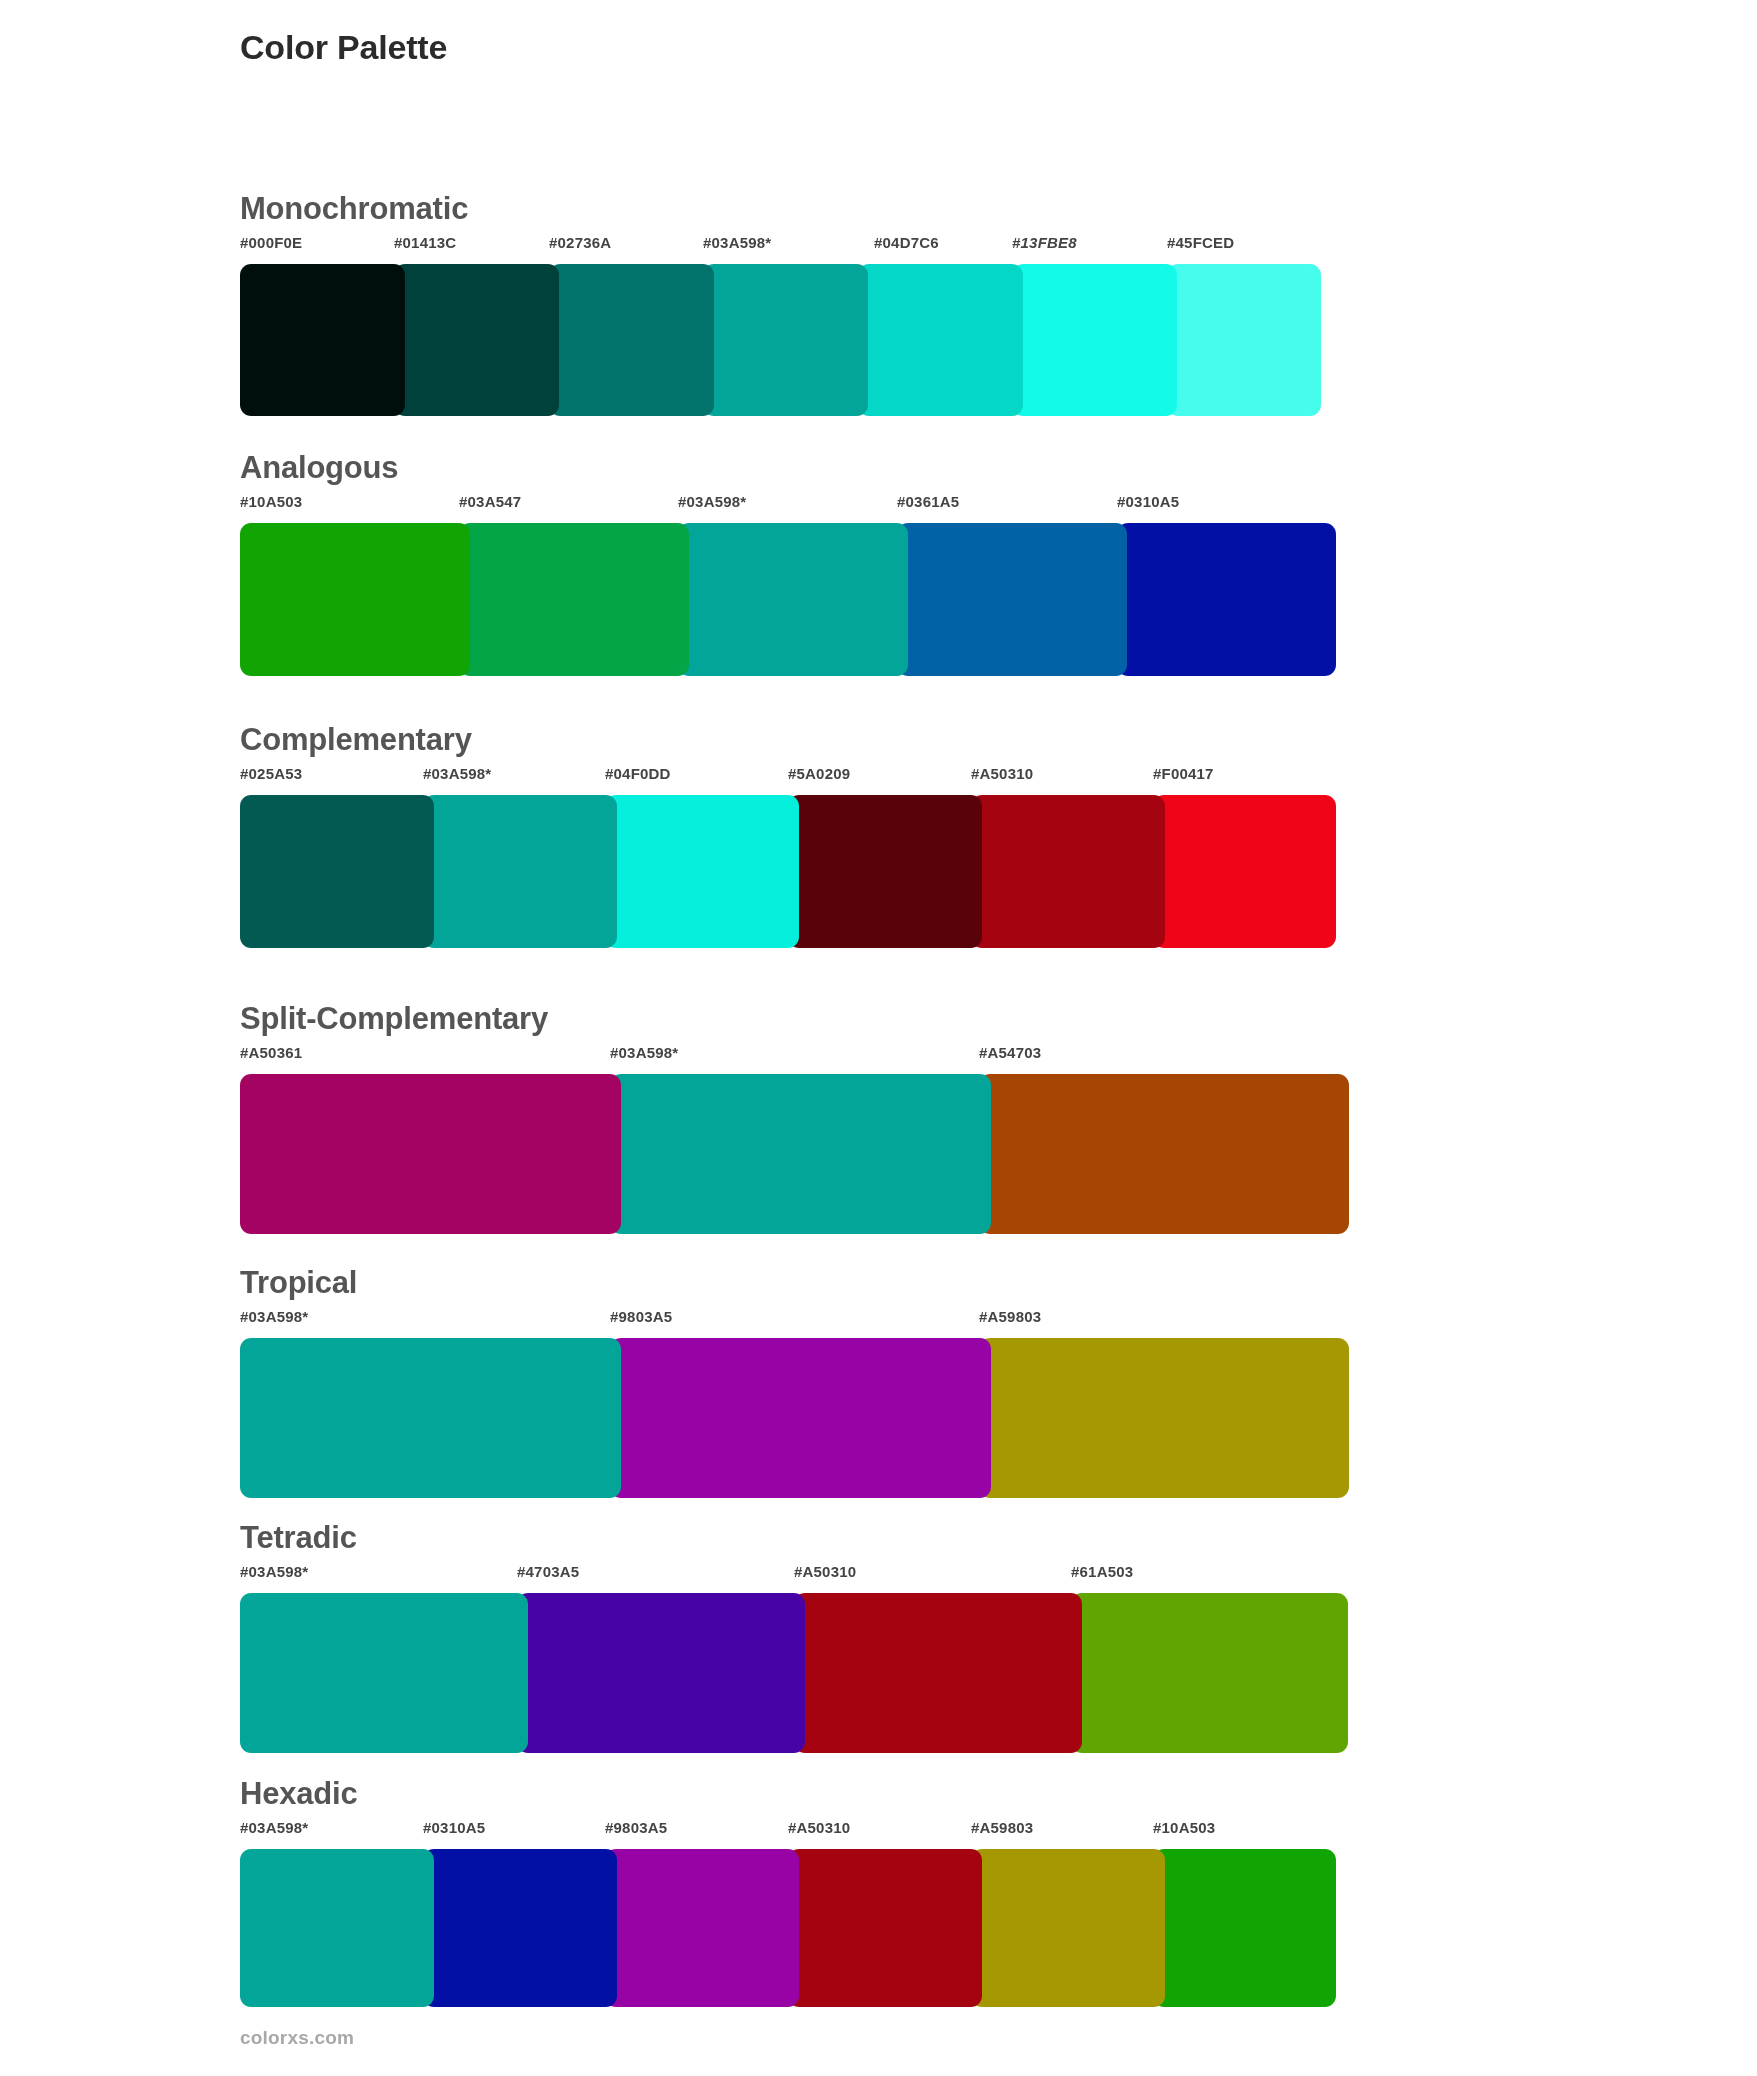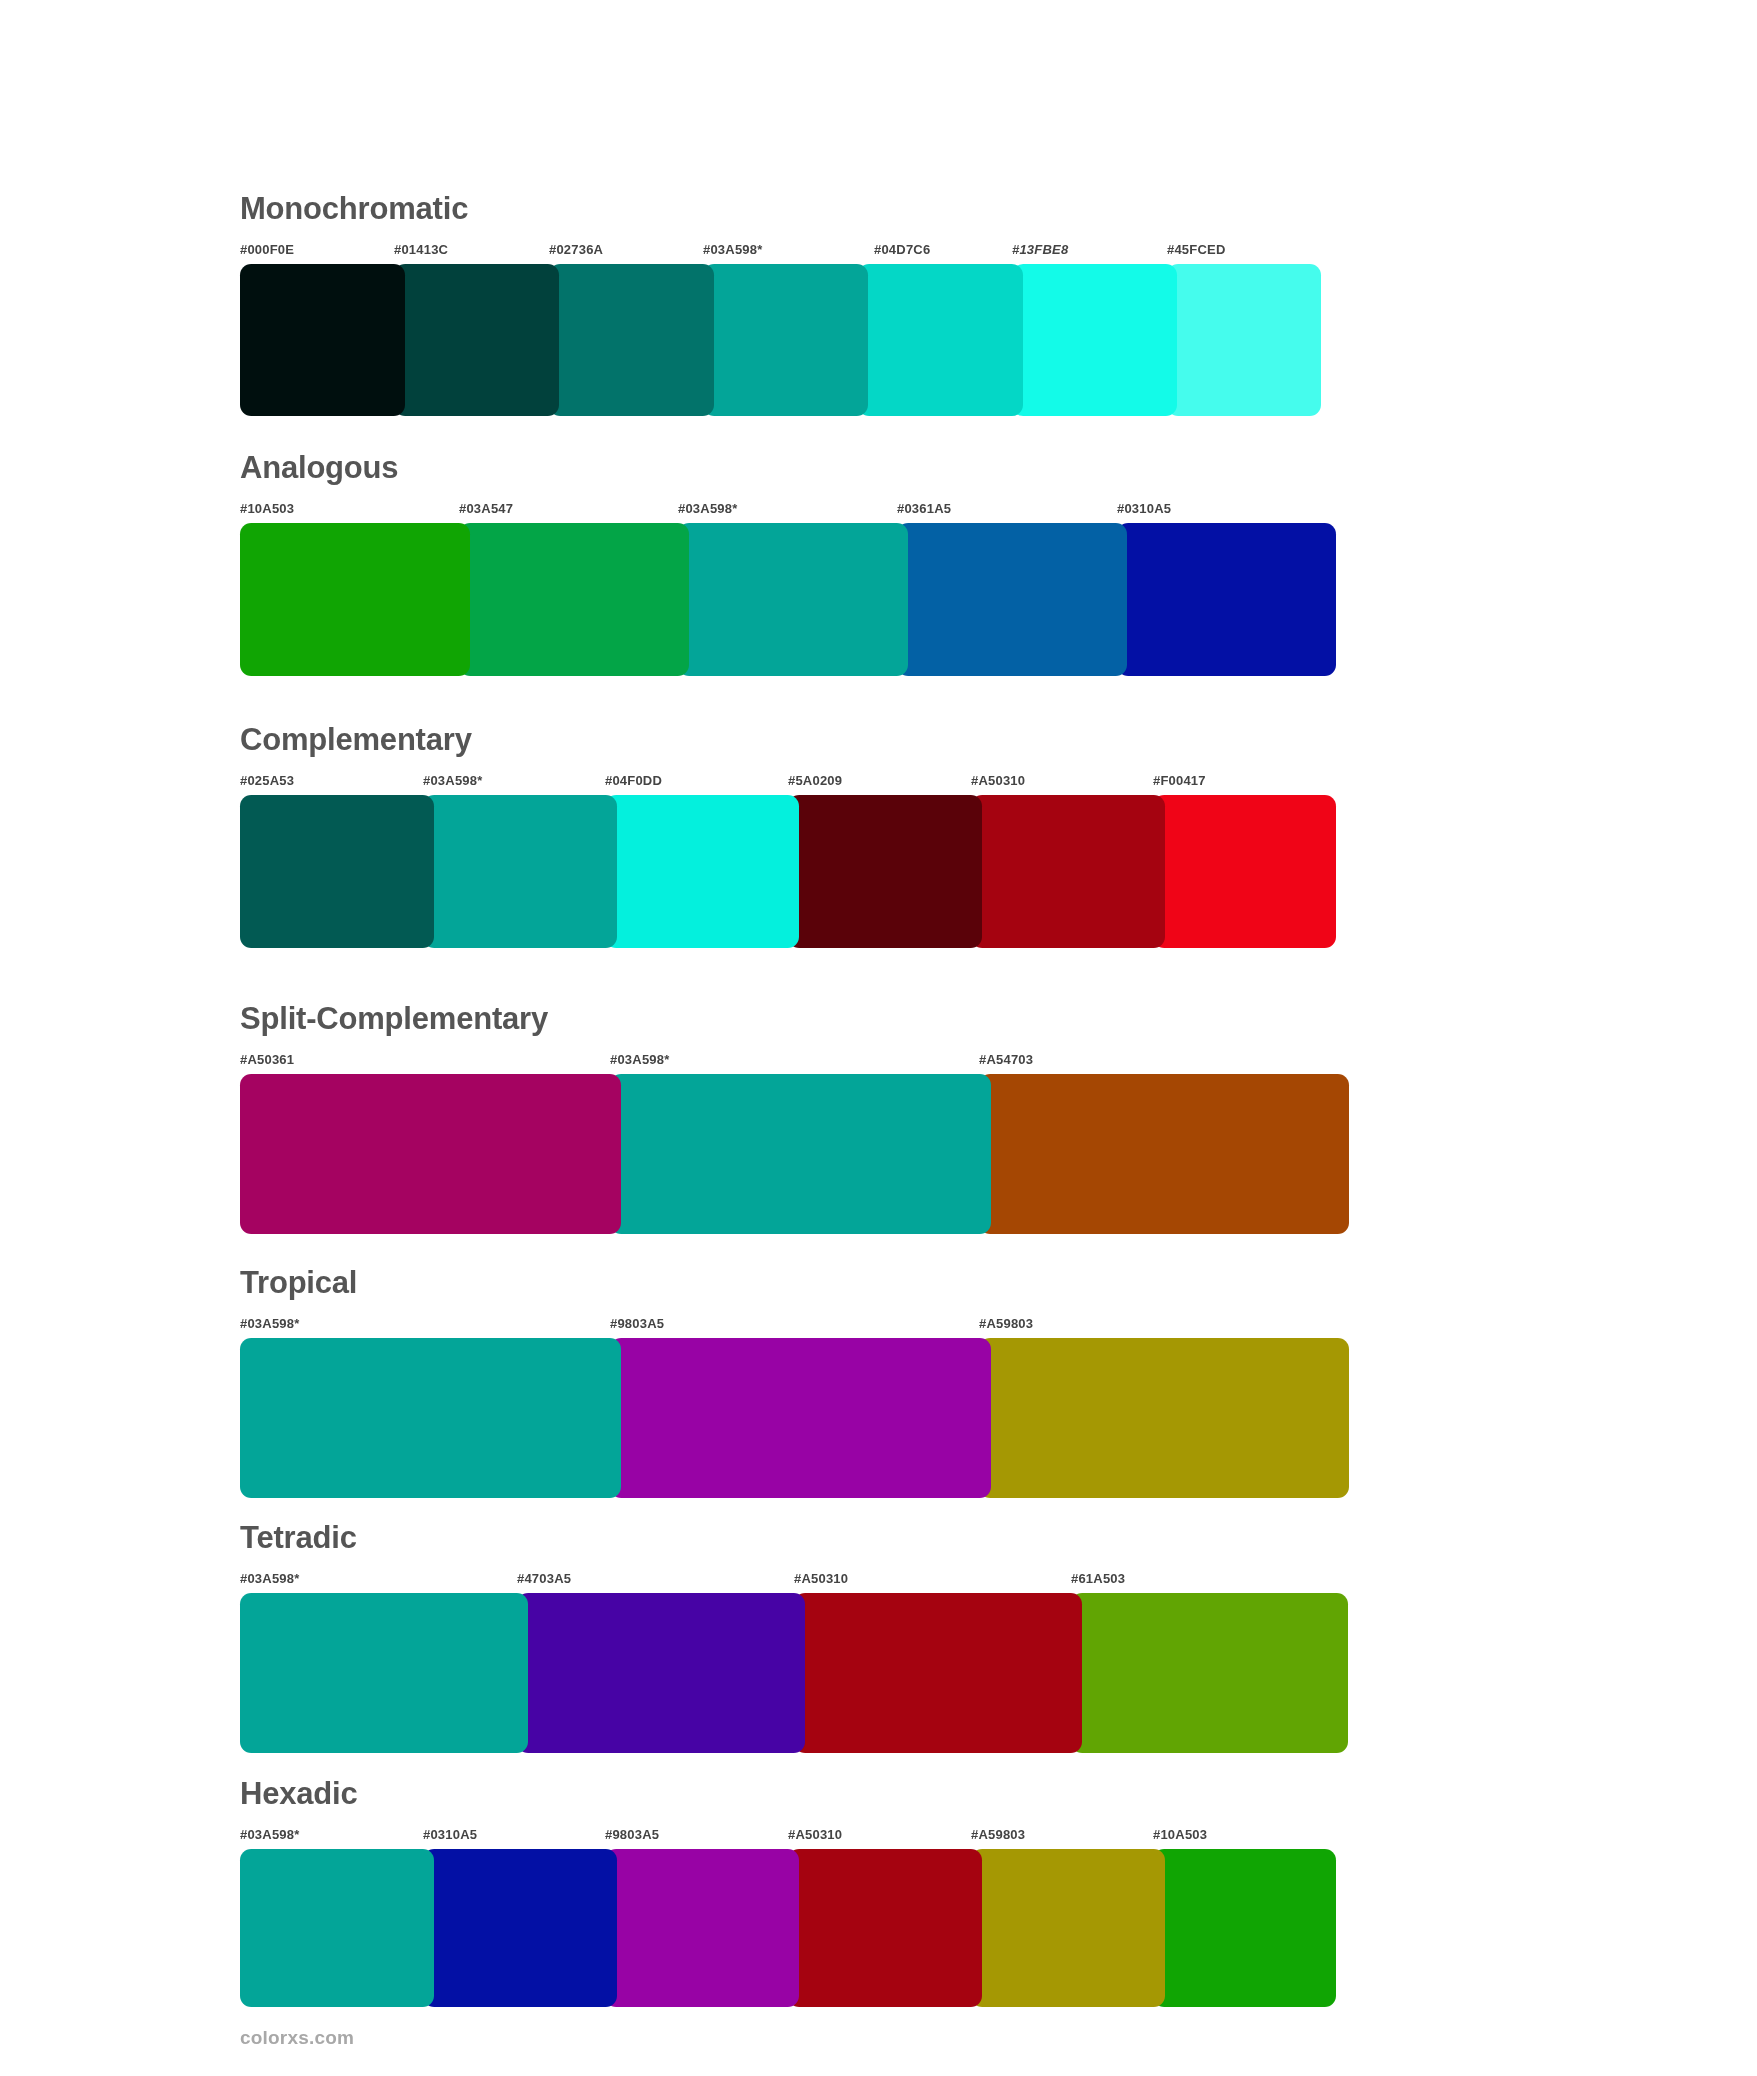--- a/index.html
+++ b/index.html
@@ -71,22 +71,22 @@
     text-align: right;
   }
 
   .labels {
     position: relative;
     height: 27px;
     margin-bottom: 3.2px;
   }
   .swatch-label {
     position: absolute;
-    top: 8px;
-    font-size: 13px;
+    top: 0;
+    font-size: 15px;
     font-weight: bold;
     color: #444444;
     letter-spacing: 0.2px;
     white-space: nowrap;
   }
 
   .band {
     position: relative;
     height: 152px;
   }
@@ -108,20 +108,21 @@
     color: #a8a8a8;
     letter-spacing: 0.2px;
   }
 </style>
 </head>
 <body>
 
 <div class="page">
 
   <div class="header">
+    <h2 class="subtitle">Color Palette</h2>
   </div>
 
   <div class="sections" id="sections-root">
       <div class="section" style="top: 192px;">
         <div class="section-heading">Monochromatic</div>
         <div class="labels">
           <span class="swatch-label" style="left: 0px;">#000F0E</span>
           <span class="swatch-label" style="left: 154px;">#01413C</span>
           <span class="swatch-label" style="left: 309px;">#02736A</span>
           <span class="swatch-label" style="left: 463px;">#03A598*</span>

